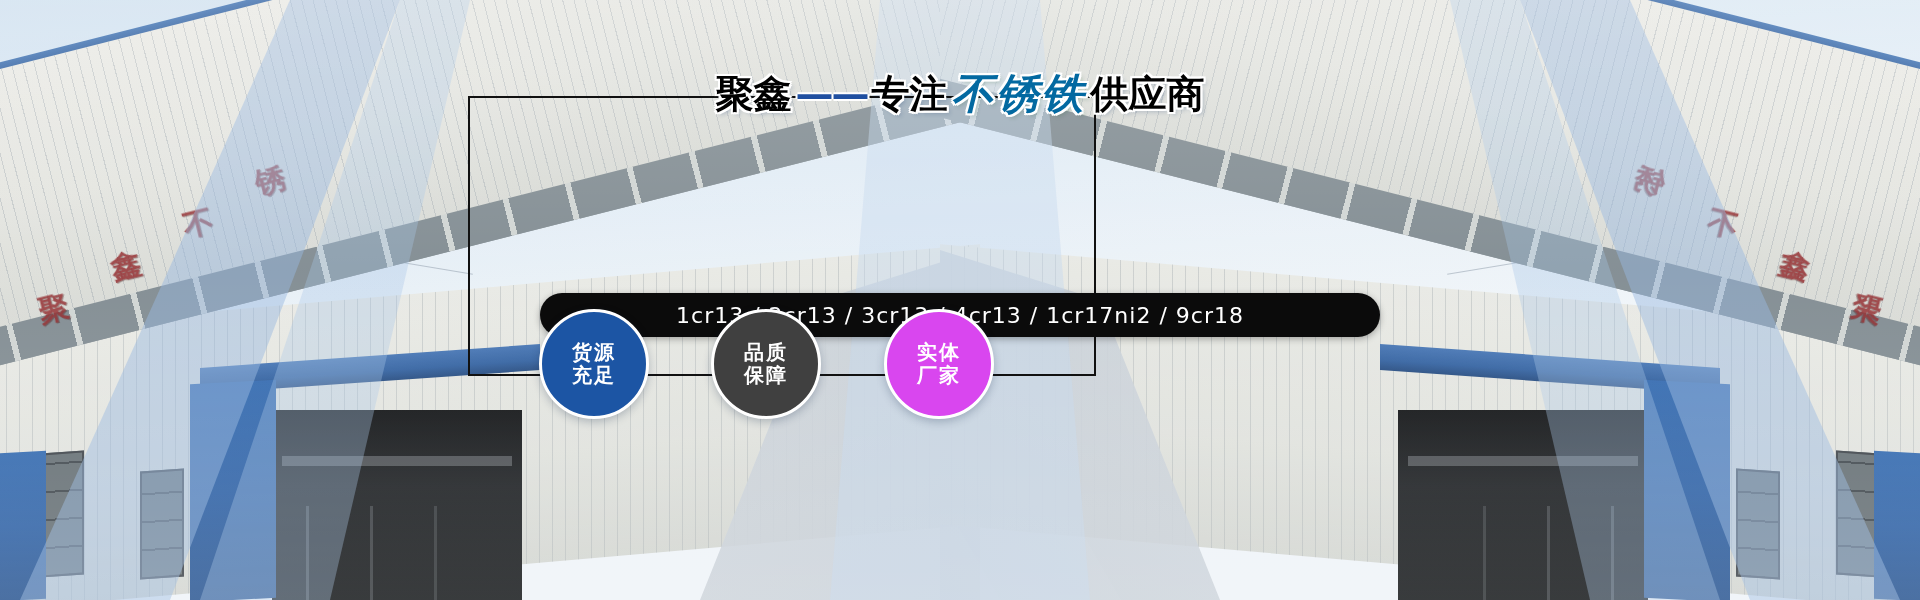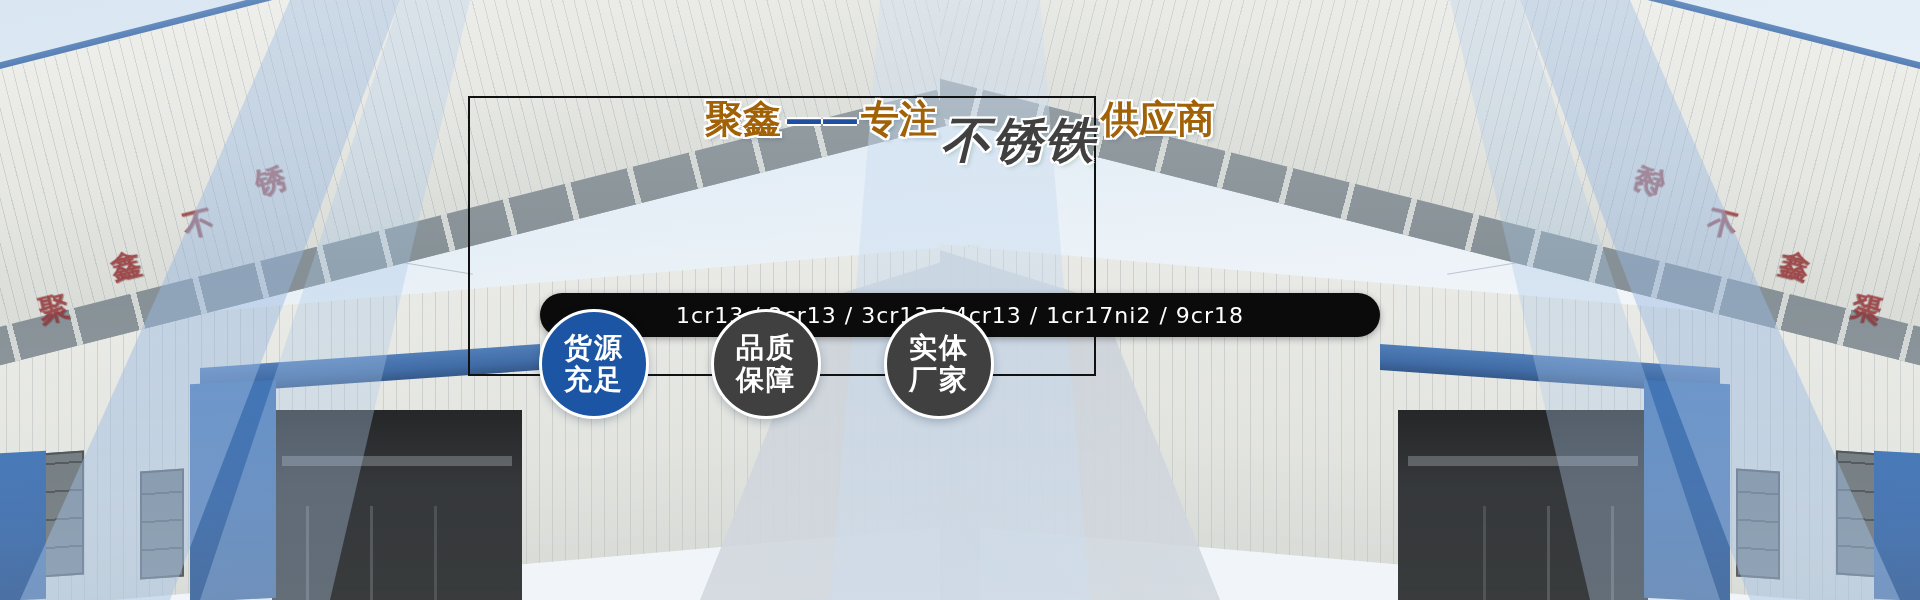--- a/index.html
+++ b/index.html
@@ -155,35 +155,34 @@
     position:absolute;left:0;right:0;top:72px;
     text-align:center;white-space:nowrap;
     font-family:"DejaVu Sans","Liberation Sans",sans-serif;
     font-size:38px;font-weight:700;line-height:1;
   }
   .headline .seg{
     display:inline-block;vertical-align:middle;
     padding:0 2px;
   }
   .headline .blue{
-    color:#a16207;
+    color:#000000;
     text-shadow:
       2px 0 0 #fff,-2px 0 0 #fff,0 2px 0 #fff,0 -2px 0 #fff,
       2px 2px 0 #fff,-2px 2px 0 #fff,2px -2px 0 #fff,-2px -2px 0 #fff,
       3px 3px 4px rgba(30,60,110,.28);
   }
   .headline .green{
-    color:#404040;
+    color:#0369a1;
     font-family:"DejaVu Serif","Liberation Serif",serif;
-    font-style:italic;font-size:49px;letter-spacing:3px;
+    font-style:italic;font-size:42px;letter-spacing:3px;
     text-shadow:
       2px 0 0 #fff,-2px 0 0 #fff,0 2px 0 #fff,0 -2px 0 #fff,
       2px 2px 0 #fff,-2px 2px 0 #fff,2px -2px 0 #fff,-2px -2px 0 #fff,
       3px 3px 4px rgba(30,90,50,.25);
-    margin-top: 44px;
   }
   .headline .dash{
     color:#1f4fa0;letter-spacing:-2px;
     text-shadow:2px 0 0 #fff,-2px 0 0 #fff,0 2px 0 #fff,0 -2px 0 #fff;
   }
 
   
   .pill{
     position:absolute;
     display:flex;align-items:center;justify-content:center;
@@ -201,28 +200,28 @@
     border-radius:22px;background:#0b0b0b;font-size:22px;
     box-shadow:0 2px 7px rgba(0,0,0,.3);
   }
 
   
   .badges{position:absolute;left:0;right:0;top:309px;height:110px;}
   .badge{
     position:absolute;top:0;width:104px;height:104px;border-radius:50%;
     display:flex;flex-direction:column;align-items:center;justify-content:center;
     color:#fff;font-family:"DejaVu Sans","Liberation Sans",sans-serif;
-    font-weight:700;font-size:28px;line-height:1.14;letter-spacing:2px;
+    font-weight:700;font-size:20px;line-height:1.14;letter-spacing:2px;
     border:3px solid #fff;
     box-shadow:0 3px 8px rgba(20,40,70,.25);
   }
   .badge span{display:block;}
   .badge-1{left:539px;background:#1c55a4;}
   .badge-2{left:711px;background:#404040;}
-  .badge-3{left:884px;background:#404040;}
+  .badge-3{left:884px;background:#d946ef;}
 </style>
 </head>
 <body>
 
 <div id="banner">
 
   <div class="photo">
     <div class="sky"></div>
 
     <div class="wire l1"></div>

